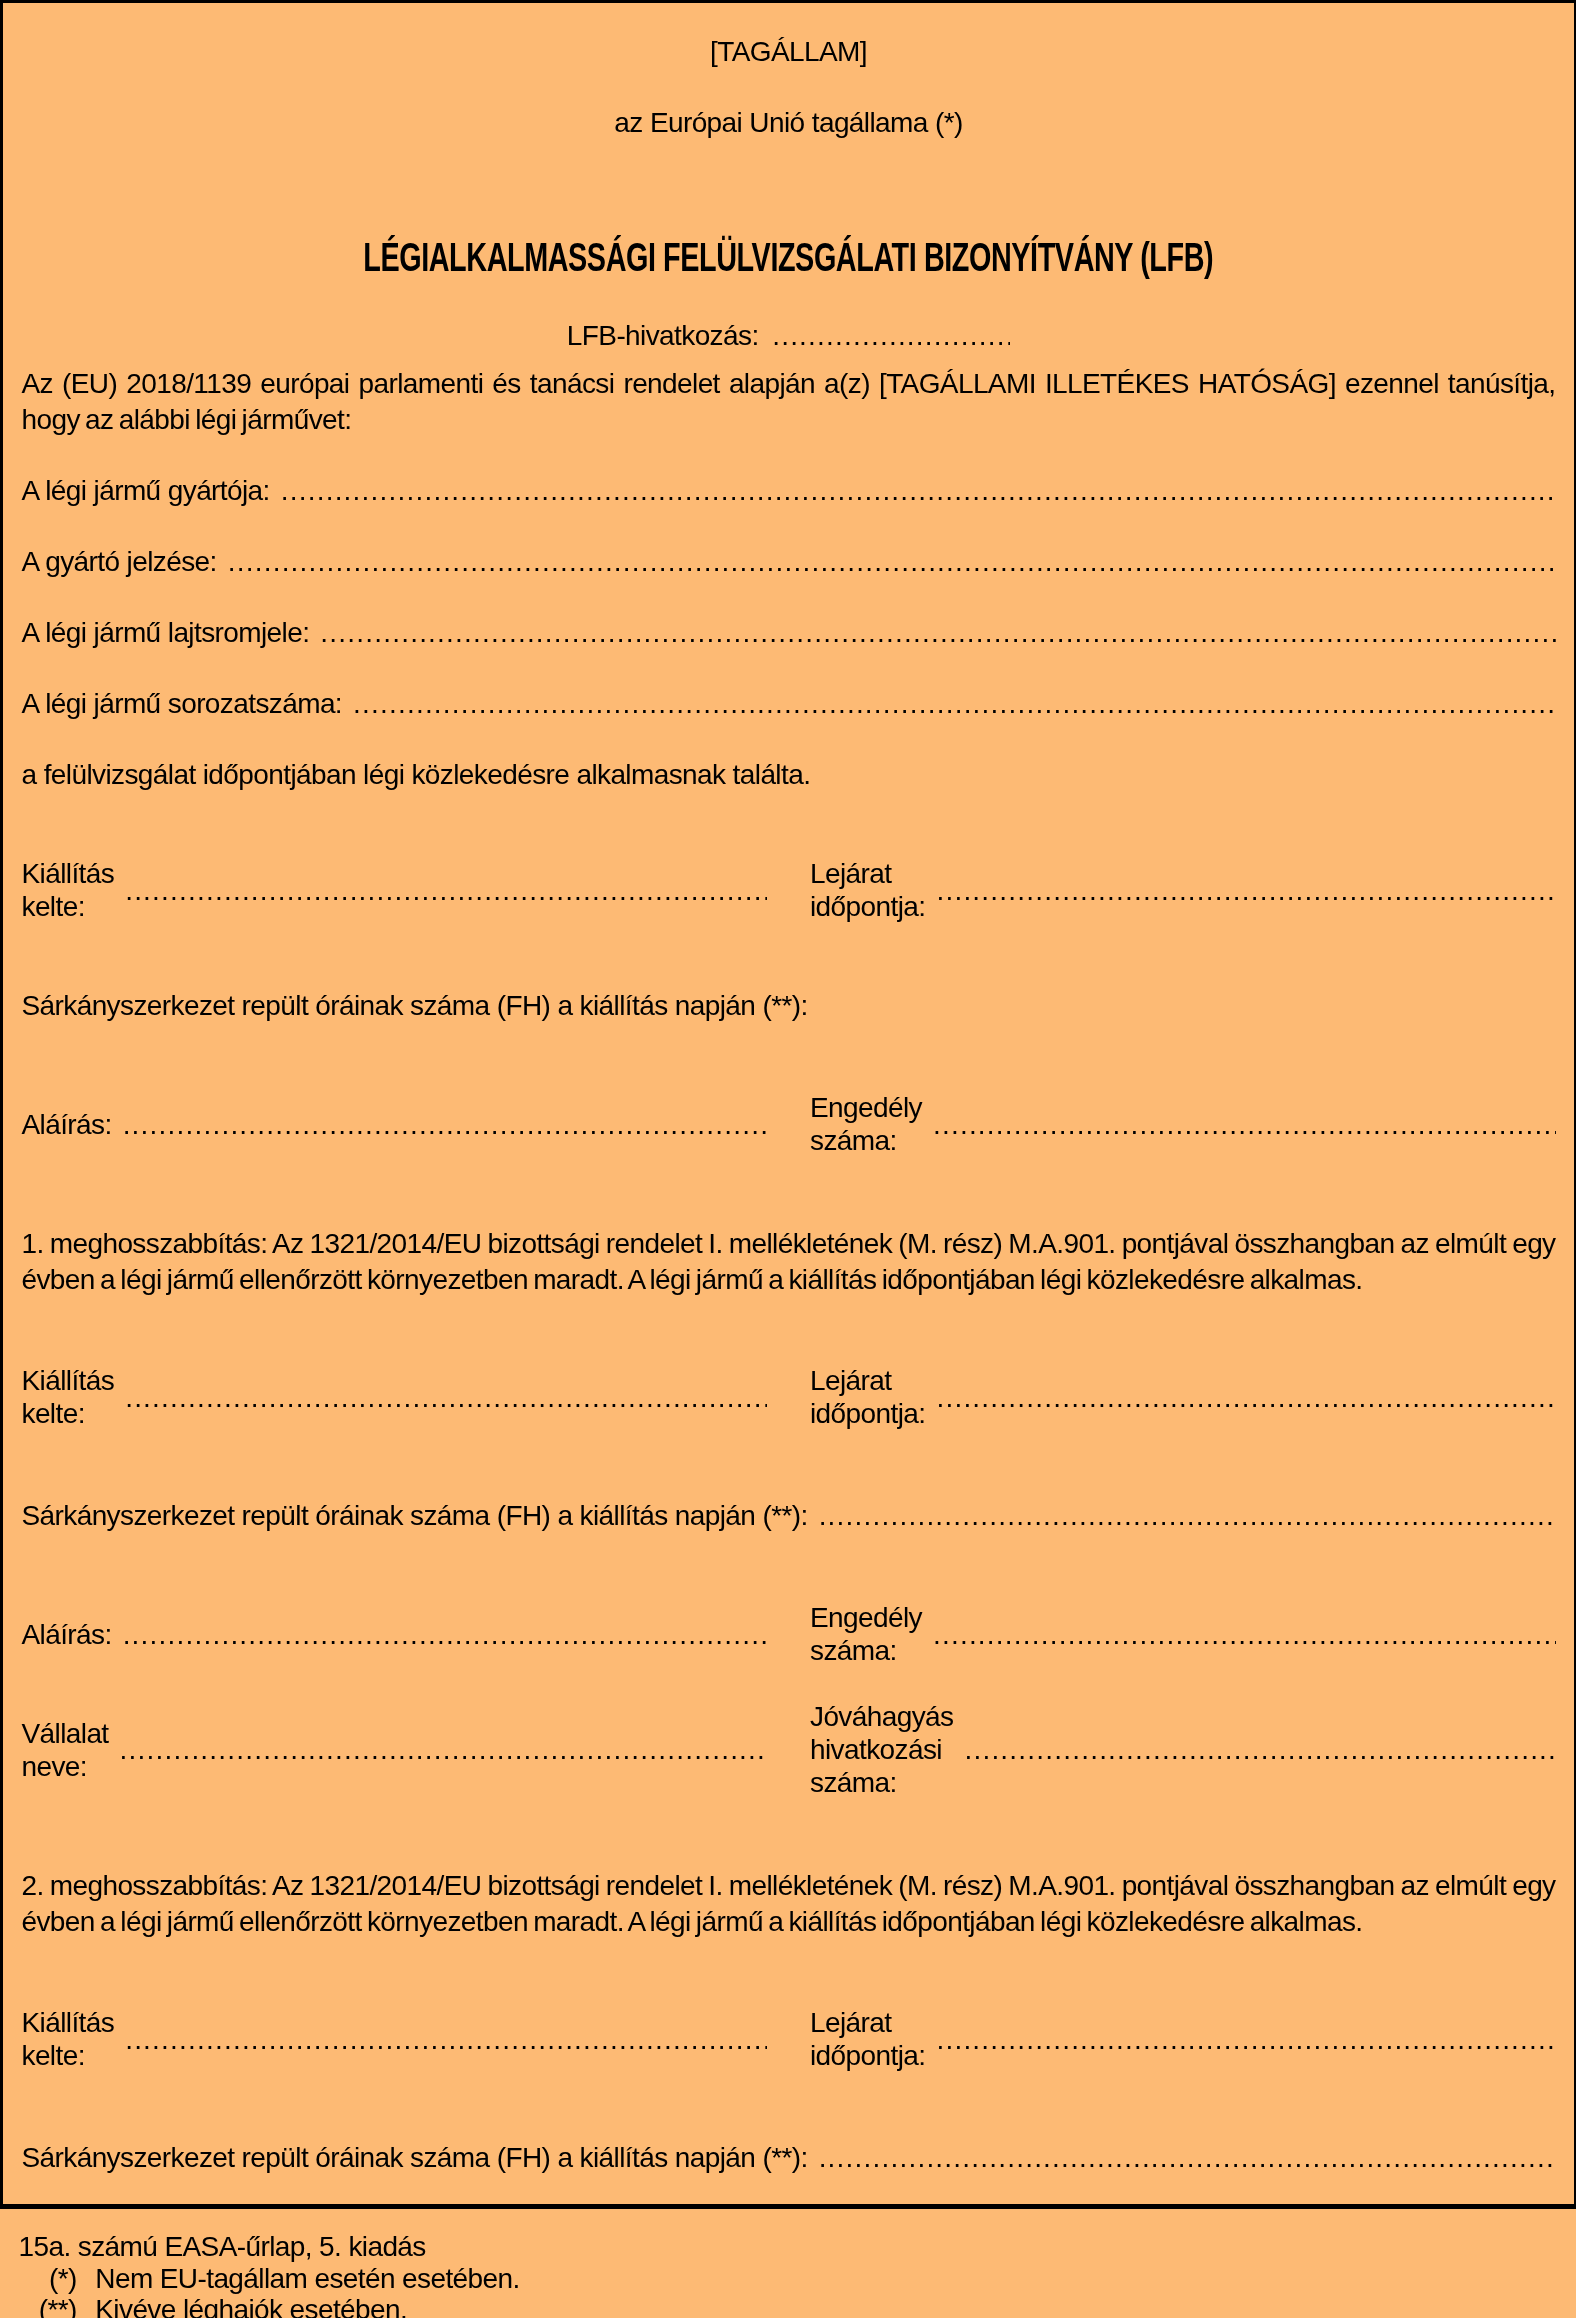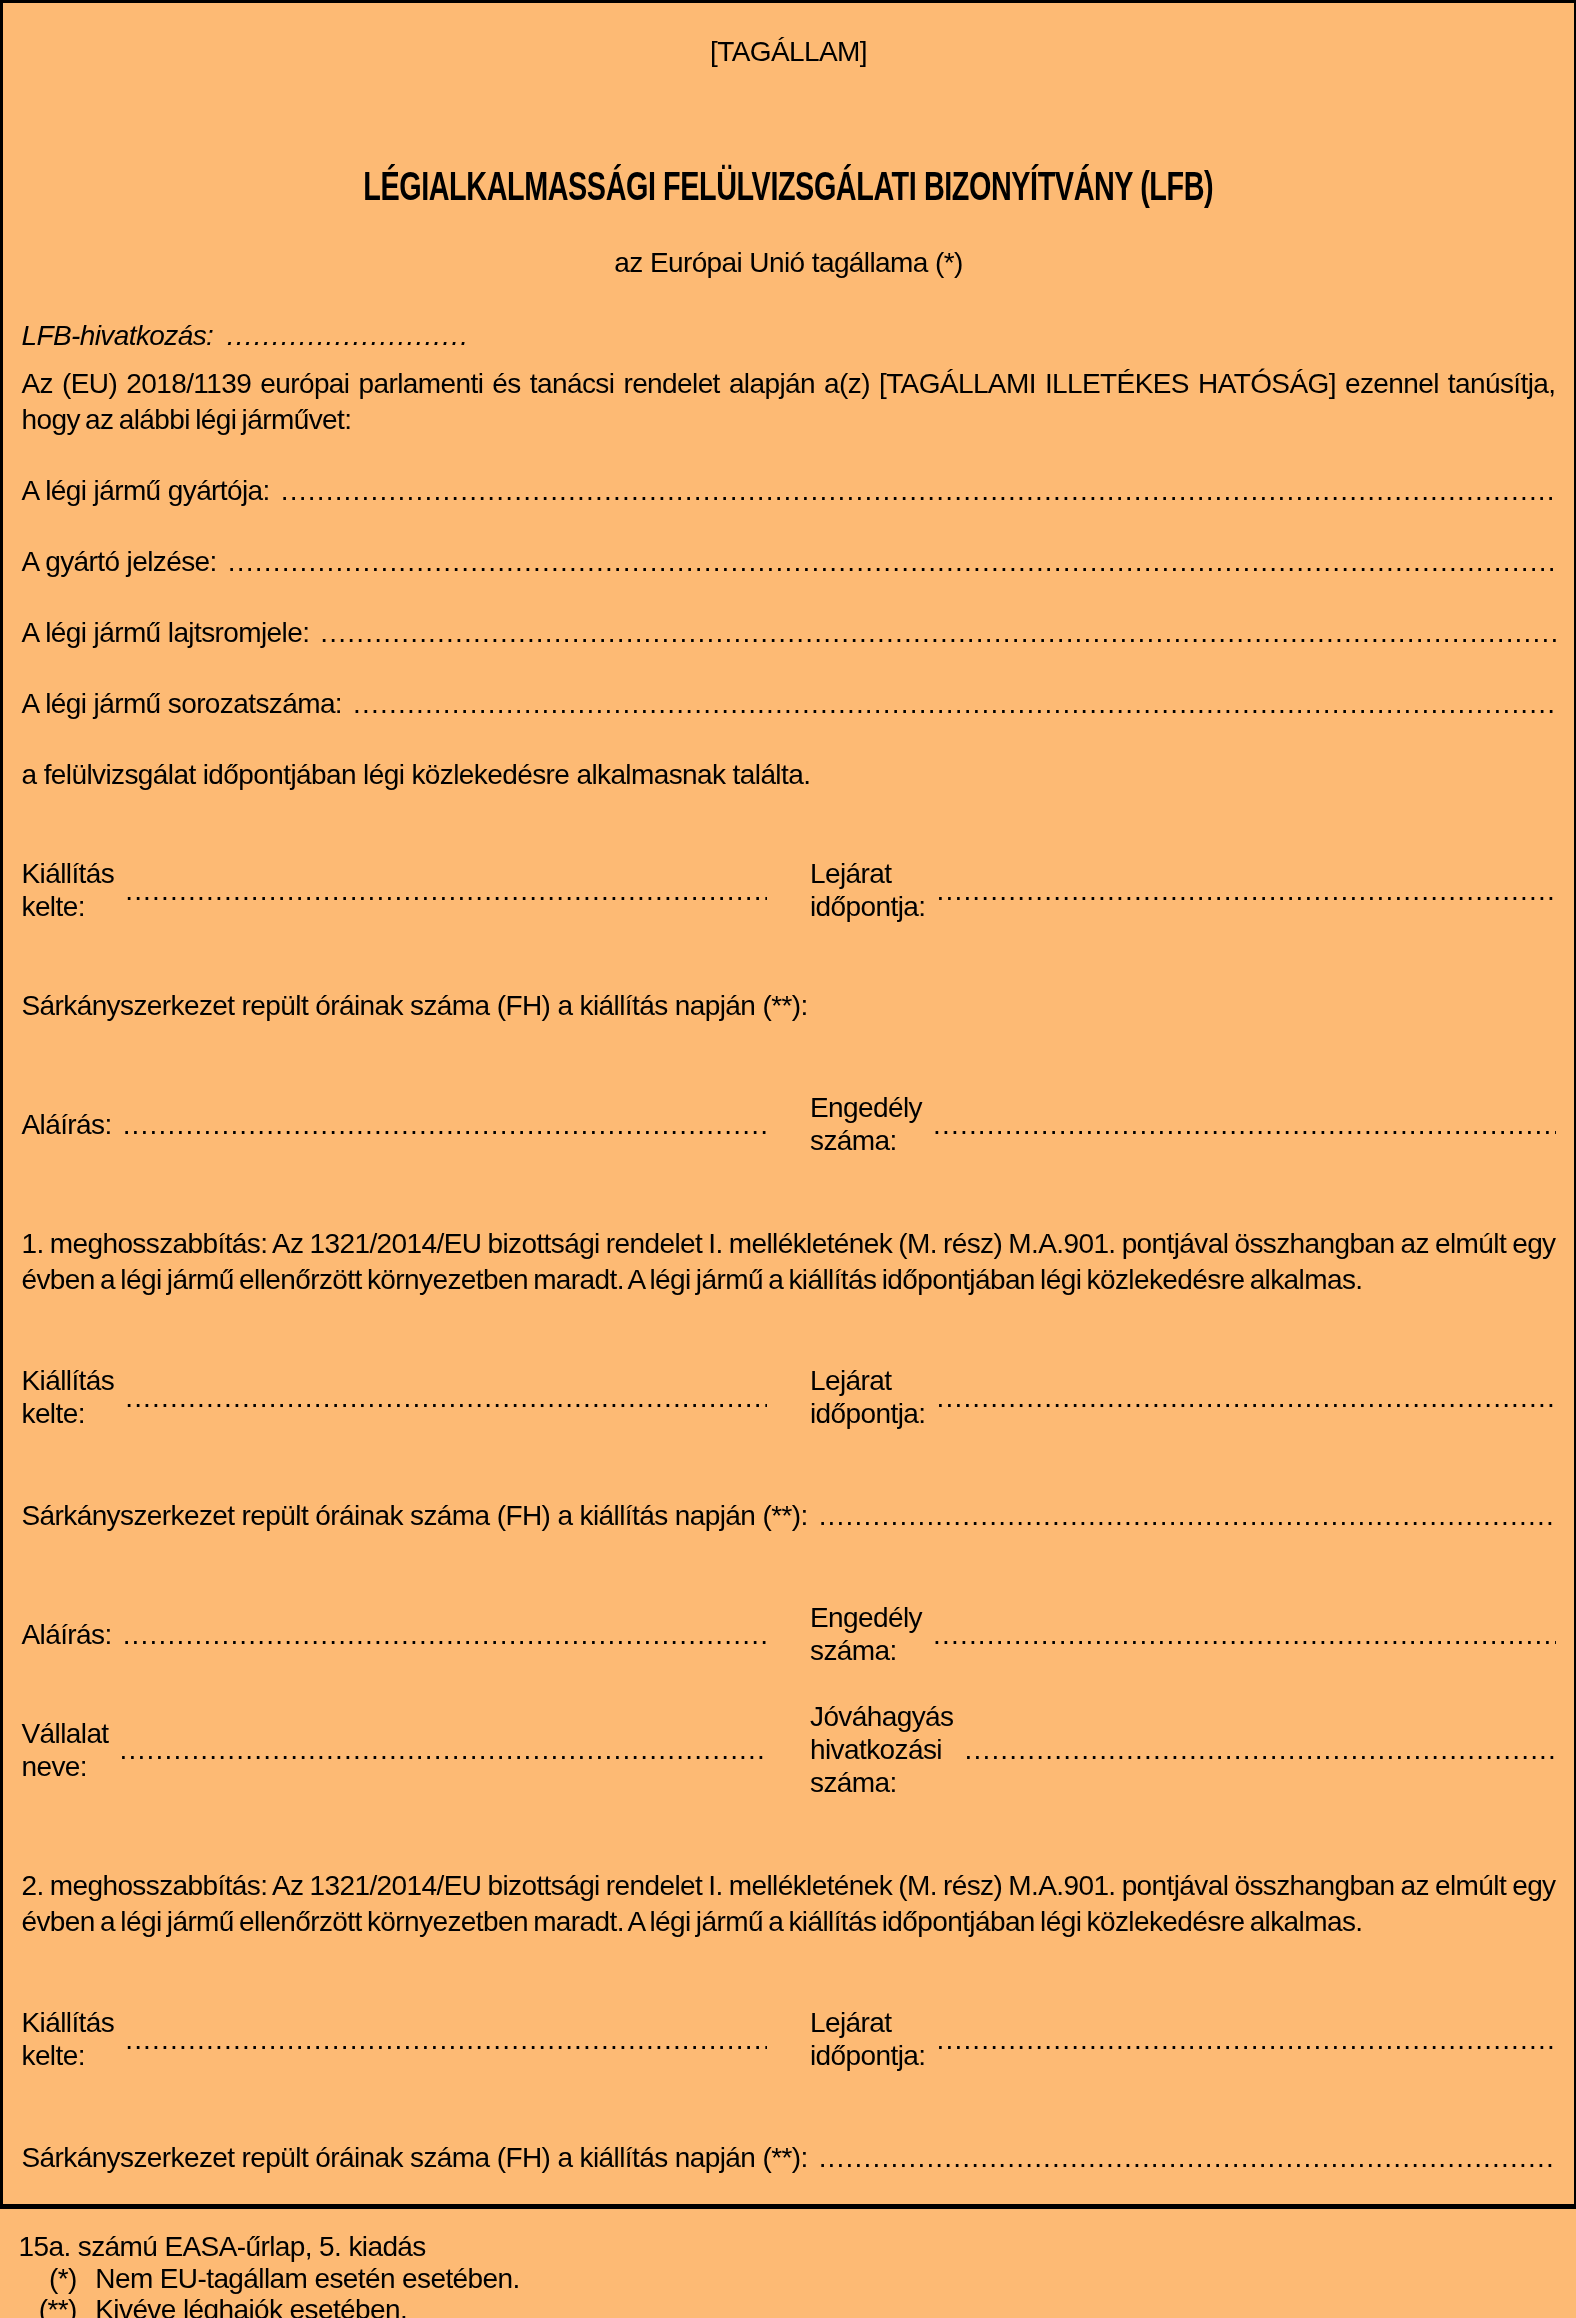--- a/index.html
+++ b/index.html
@@ -27,21 +27,21 @@
   .title-line { line-height:35px; margin-top:101px; }
   .title-text {
     display:inline-block;
     font-weight:bold;
     font-size:40px;
     letter-spacing:-0.6px;
     white-space:nowrap;
     transform:scaleX(0.72);
     transform-origin:center center;
   }
-  .lfb-row { display:flex; align-items:baseline; margin-top:40px; line-height:33px;font-style:italic; }
+  .lfb-row { display:flex; justify-content:center; align-items:baseline; margin-top:40px; line-height:33px; }
   .dots-fixed {
     width:238px; overflow:hidden; white-space:nowrap;
     letter-spacing:1.2px; margin-left:13.6px; flex:none;
   }
   .para {
     text-align:justify;
     line-height:36px;
     word-spacing:-1.9px;
     letter-spacing:-0.6px;
   }
@@ -70,25 +70,25 @@
   .mt-eu { margin-top:38px; }
 </style>
 </head>
 <body>
 
 <div class="page">
   <div class="frame">
 
     <div class="center line">[TAGÁLLAM]</div>
 
+    <div class="center line mt-eu">az Európai Unió tagállama (*)</div>
+
     <div class="center title-line">
       <span class="title-text">LÉGIALKALMASSÁGI FELÜLVIZSGÁLATI BIZONYÍTVÁNY (LFB)</span>
     </div>
-
-    <div class="center line mt-eu">az Európai Unió tagállama (*)</div>
 
     <div class="lfb-row">
       <span>LFB-hivatkozás:</span>
       <span class="dots-fixed">...........................</span>
     </div>
 
     <div class="para mt-intro">Az (EU) 2018/1139 európai parlamenti és tanácsi rendelet alapján a(z) [TAGÁLLAMI ILLETÉKES HATÓSÁG] ezennel tanúsítja, hogy az alábbi légi járművet:</div>
 
     <div class="row mt-field1">
       <span class="label">A légi jármű gyártója:</span>

